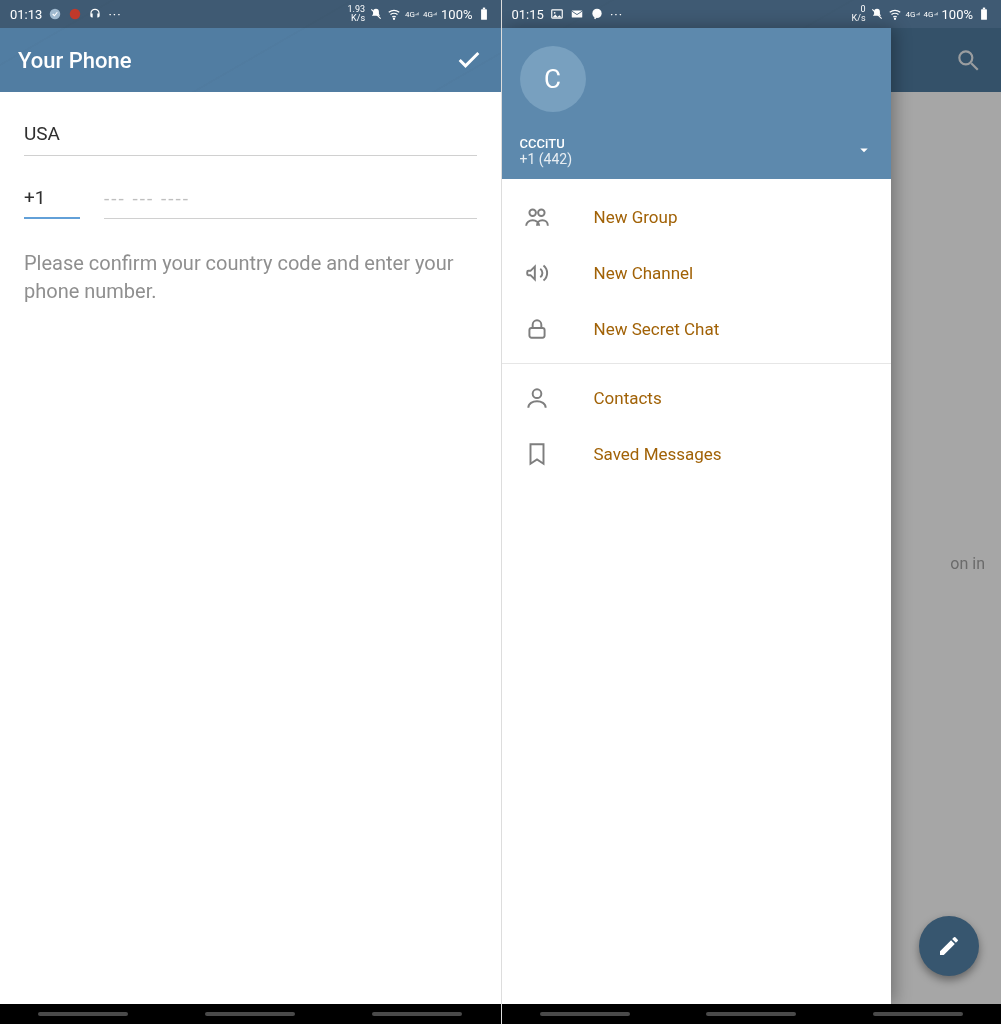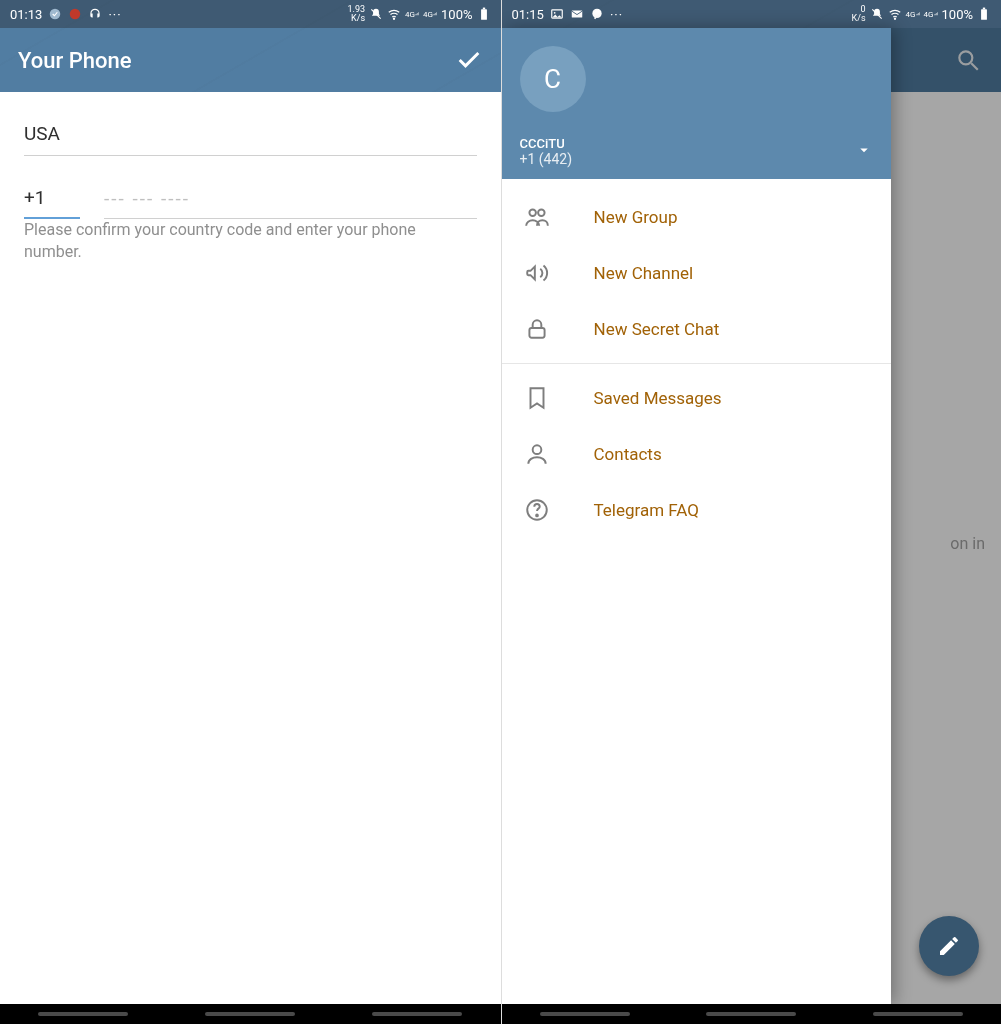--- a/index.html
+++ b/index.html
@@ -77,41 +77,42 @@
   }
   .num-placeholder {
     font-size: 19px;
     padding-bottom: 8px;
     border-bottom: 1px solid #d0d0d0;
     color: #bfbfbf;
     letter-spacing: 2px;
     flex: 1;
   }
   .hint {
-    font-size: 16px;
+    margin-top: 30px;
+    font-size: 20px;
     color: #8f8f8f;
     line-height: 1.4;
   }
 
   
   .right-bg {
     position: absolute; inset: 0; top: 28px; background: #fff;
   }
   .right-appbar {
     position: absolute; top: 28px; left: 0; right: 0; height: 64px;
     background: #517da2; display: flex; align-items: center; justify-content: flex-end;
     padding: 0 20px;
   }
   .search-icon { width: 26px; height: 26px; color: #fff; opacity: 0.9; }
   .dimmer {
     position: absolute; top: 28px; left: 0; right: 0; bottom: 0;
     background: rgba(0,0,0,0.35);
   }
   .visible-text {
-    position: absolute; right: 16px; top: 534px; color: #6b6b6b; font-size: 16px;
+    position: absolute; right: 16px; top: 554px; color: #6b6b6b; font-size: 16px;
   }
   .fab {
     position: absolute; right: 22px; bottom: 48px;
     width: 60px; height: 60px; border-radius: 50%;
     background: #37566f; color: #fff;
     display: flex; align-items: center; justify-content: center;
     box-shadow: 0 4px 8px rgba(0,0,0,0.4);
   }
   .fab svg { width: 24px; height: 24px; }
 
@@ -357,43 +358,33 @@
               </svg>
             </span>
           <span>New Secret Chat</span>
         </div>
 
         <div class="divider"></div>
 
         <div class="menu-item">
           <span class="mi">
               <svg viewBox="0 0 24 24" fill="none" stroke="currentColor" stroke-width="1.8">
-                <path d="M6 3h12v18l-6-4-6 4z"></path>
-              </svg>
-            </span>
-          <span>Saved Messages</span>
-        </div>
-        <div class="menu-item">
-          <span class="mi">
-              <svg viewBox="0 0 24 24" fill="none" stroke="currentColor" stroke-width="1.8">
                 <circle cx="12" cy="8" r="4"></circle>
                 <path d="M4 21c0-4 4-6 8-6s8 2 8 6"></path>
               </svg>
             </span>
           <span>Contacts</span>
         </div>
         <div class="menu-item">
           <span class="mi">
               <svg viewBox="0 0 24 24" fill="none" stroke="currentColor" stroke-width="1.8">
-                <circle cx="12" cy="12" r="9"></circle>
-                <path d="M9.5 9a2.5 2.5 0 115 0c0 1.5-2.5 2-2.5 4"></path>
-                <circle cx="12" cy="17" r="0.8" fill="currentColor"></circle>
-              </svg>
-            </span>
-          <span>Telegram FAQ</span>
+                <path d="M6 3h12v18l-6-4-6 4z"></path>
+              </svg>
+            </span>
+          <span>Saved Messages</span>
         </div>
       </div>
     </div>
 
     <div class="navstrip">
         <span></span>
         <span></span>
         <span></span>
       </div>
   </div>

